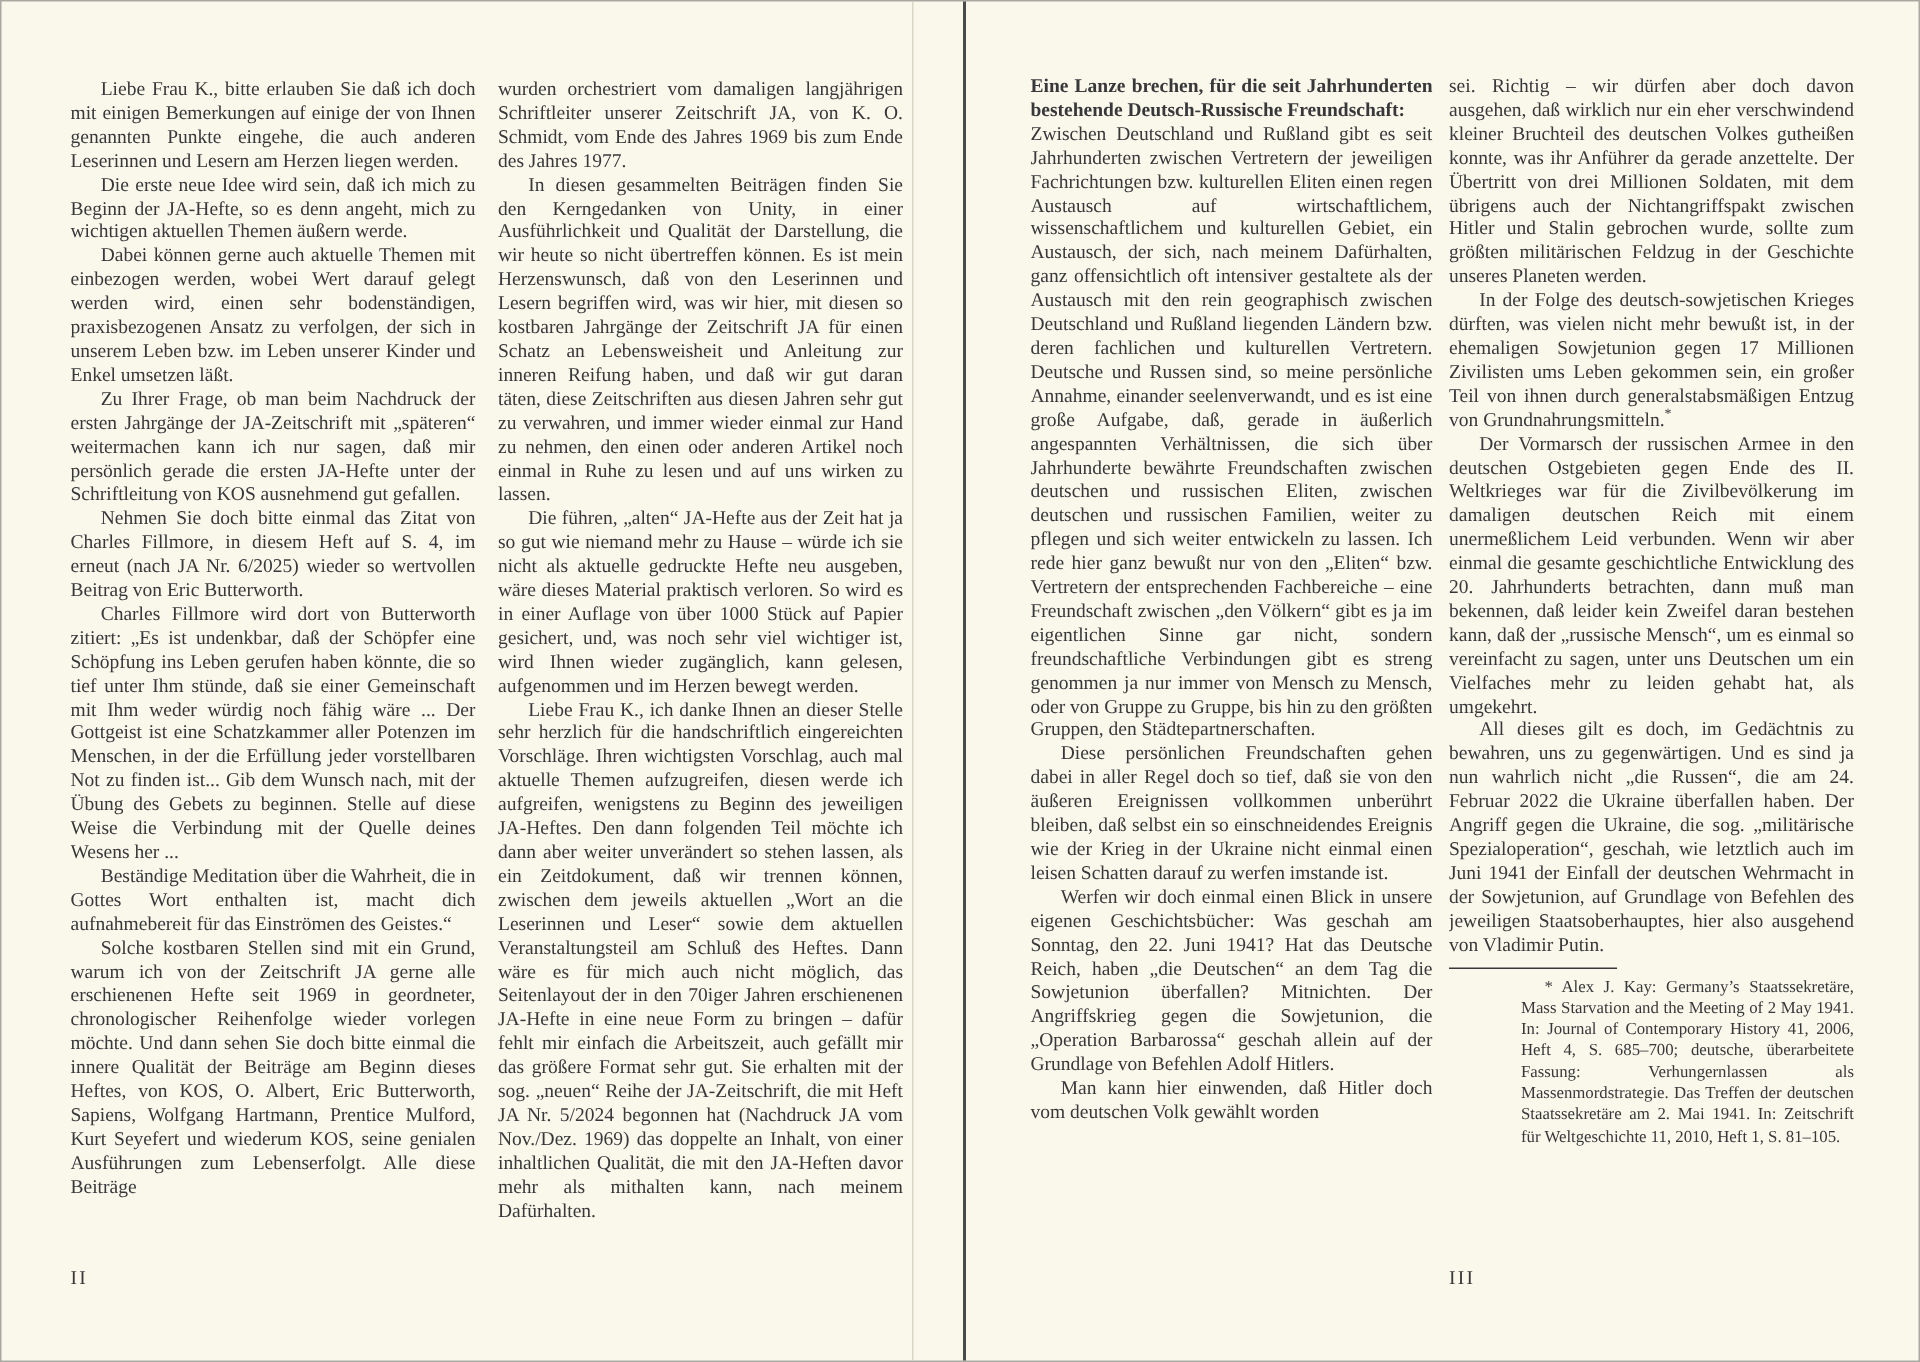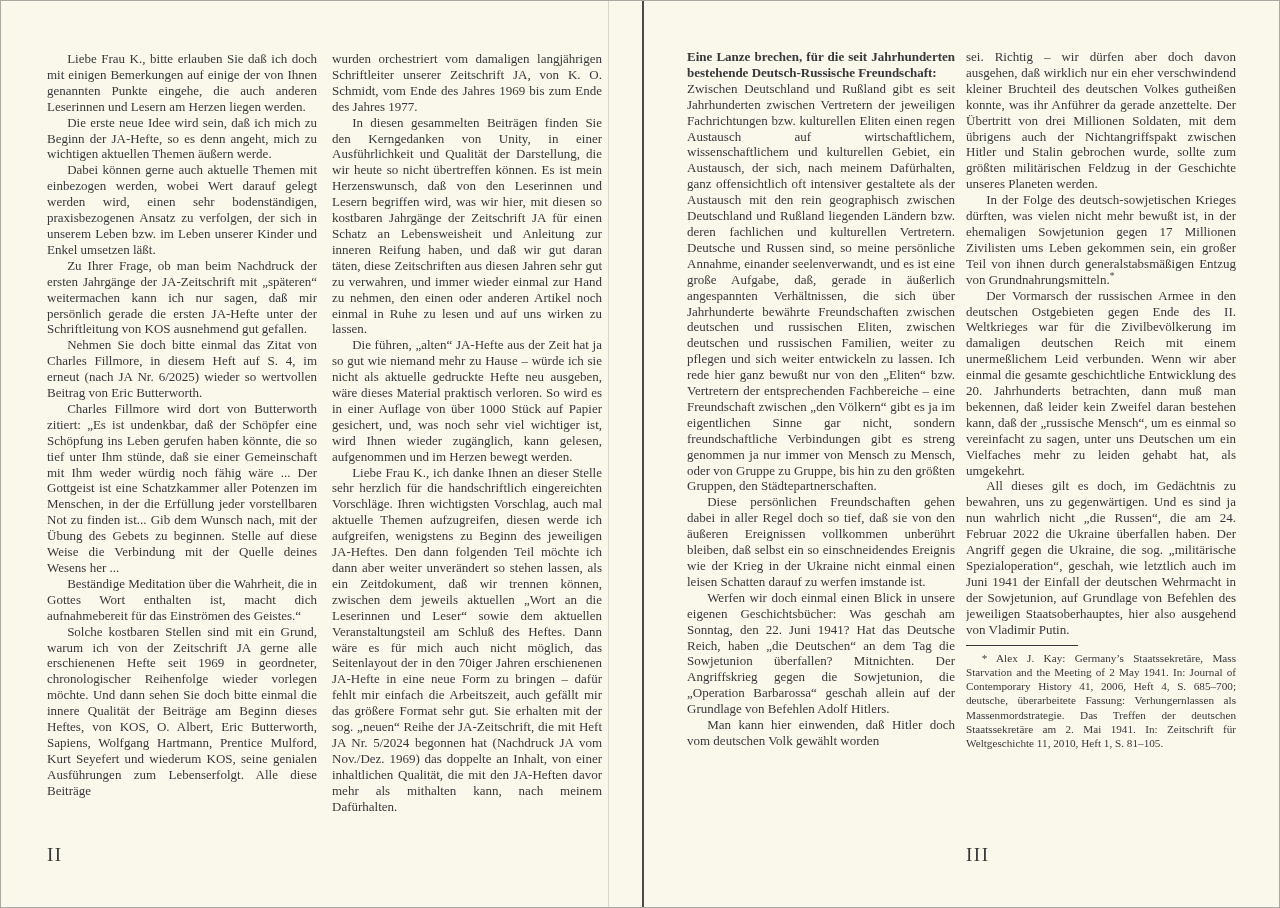--- a/index.html
+++ b/index.html
@@ -46,23 +46,23 @@
   #col2{left:331px;top:50px;width:270px;height:800px;}
   #col3{left:686px;top:48px;width:268px;height:802px;}
   #col4{left:965px;top:48px;width:270px;}
   .footnote-rule{
     width:112px;height:0;border-top:1px solid var(--ink);
     margin:7px 0 5px 0;
   }
   .footnote p{
     font-size:11.2px;line-height:14.3px;margin:0;text-align:justify;
   }
-  .footnote p.indent{text-indent:1.4em;}
+  .footnote p.indent{text-indent:1.4em;margin-left:48px;}
   .page-number{
-    position:absolute;font-size:19px;letter-spacing:1.5px;
+    position:absolute;font-size:13px;letter-spacing:1.5px;
   }
   #pn-left{left:46px;top:843px;}
   #pn-right{left:965px;top:843px;width:270px;}
 </style>
 </head>
 <body>
 
 <div class="spread">
 
   <div>

